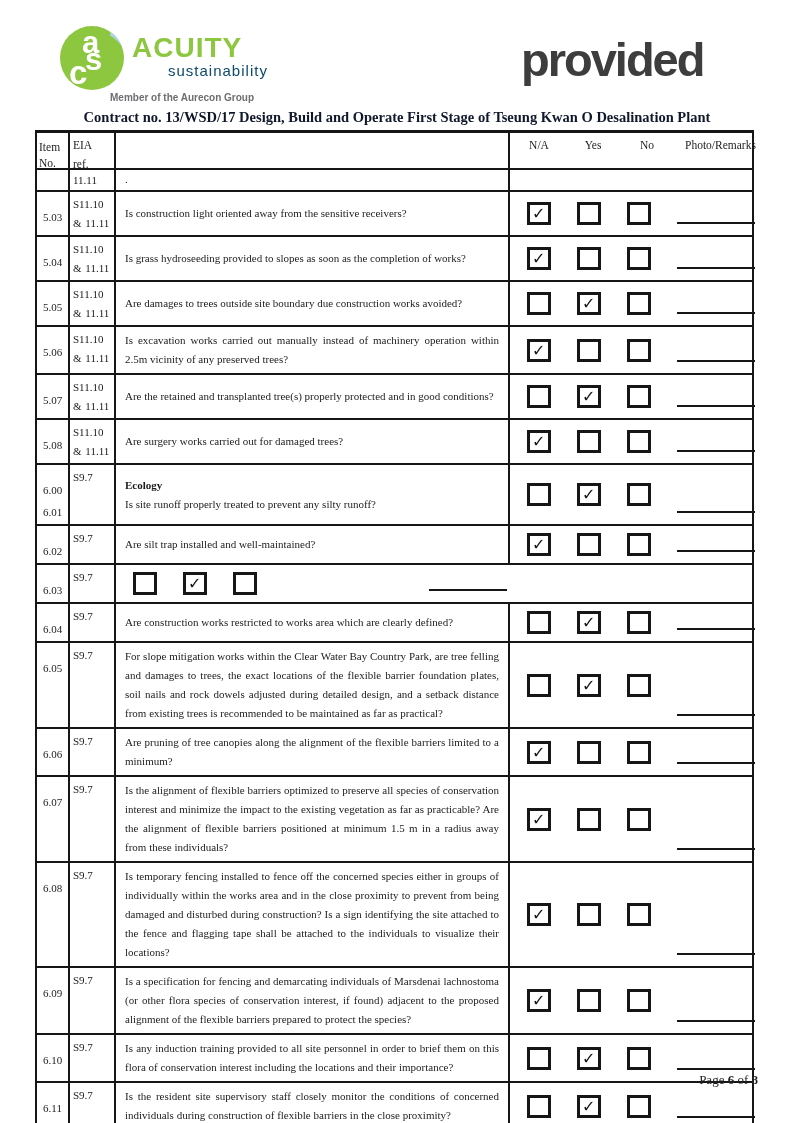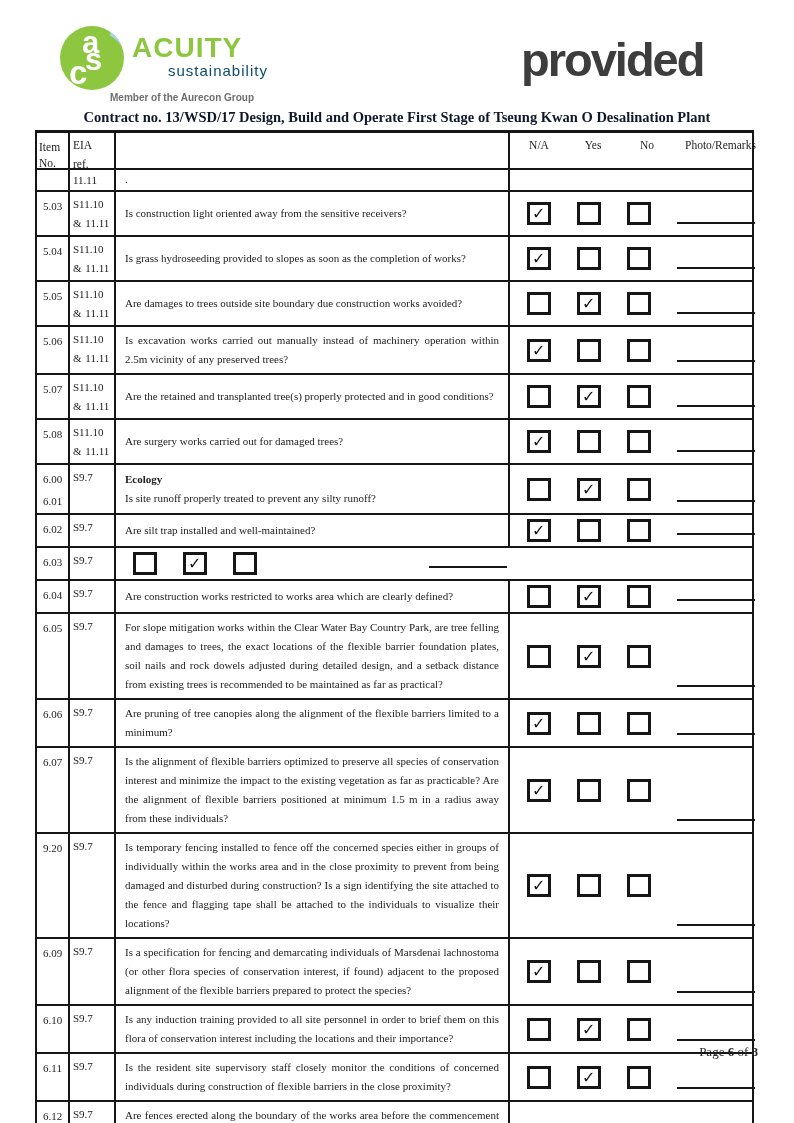--- a/index.html
+++ b/index.html
@@ -32,21 +32,21 @@
   .doc-title { position:absolute; left:0; top:109px; width:100%; text-align:center;
     font-weight:bold; font-size:14.5px; color:#0f172a; }
 
   
   .checklist-table { position:absolute; left:35px; top:130px; width:719px;
     border:2px solid #161616; border-top-width:3px; background:#fff; }
   .t-row { display:grid; grid-template-columns:33px 46px 394px 1fr; border-bottom:2px solid #161616; }
   .t-row:last-child { border-bottom:none; }
   .cell { border-right:2px solid #161616; padding:2px 4px; font-size:11px; line-height:19px; }
   .cell:last-child { border-right:none; }
-  .item-cell { text-align:center; padding-top:5px; }
+  .item-cell { text-align:center; padding-top:16px; }
   .eia-cell  { padding-left:3px; padding-top:3px; word-spacing:1px; }
   .q-cell { display:flex; flex-direction:column; justify-content:center; padding:4px 9px;
     text-align:justify; }
   .section-heading { font-weight:bold; text-align:left; }
   .check-cell { display:flex; align-items:center; padding:4px 0 4px 17px; gap:26px; position:relative; }
   .checkbox { width:24px; height:23px; border:3px solid #161616; position:relative; flex:none;
     background:#fff; }
   .checkbox .tick { position:absolute; left:2px; top:-1px; font-size:16px; font-weight:bold;
     color:#111; font-family:"DejaVu Sans", sans-serif; }
   .remark-line { margin-left:auto; margin-right:3px; align-self:flex-end; margin-bottom:7px;
@@ -59,21 +59,21 @@
   .check-header { display:flex; padding-left:13px; gap:22px; align-items:flex-start; padding-top:3px;justify-content:center; }
   .check-header .chk-label { width:32px; text-align:center; flex:none; font-size:11.5px; }
   .photo-label { margin-left:auto; padding-right:13px; font-size:11.5px; }
   
   .t-cont { height:22px; }
   .t-cont .cell { padding-top:1px; }
 
   .item-line2 { display:block; margin-top:3px; }
 
   
-  .page-footer { position:absolute; right:36px; top:1044px; font-size:13px; color:#222; }
+  .page-footer { position:absolute; right:36px; top:1072px; font-size:13px; color:#222; }
   .page-footer b { font-weight:bold; }
 </style>
 </head>
 <body>
 
 <div class="page">
 
   <div class="acuity-logo">
     <div class="acuity-circle">
       <span class="monogram-letter mono-a">a</span>
@@ -364,21 +364,21 @@
               <span class="tick">✓</span>
             </span>
       <span class="checkbox"></span>
       <span class="checkbox"></span>
       <span class="remark-line"></span>
     </div>
   </div>
 
   <div class="t-row checklist-row">
     <div class="cell item-cell">
-      <span>9.20</span>
+      <span>6.08</span>
       
     </div>
     <div class="cell eia-cell">S9.7</div>
     <div class="cell q-cell">
 
       <div>Is temporary fencing installed to fence off the concerned species either in groups of individually within the works area and in the close proximity to prevent from being damaged and disturbed during construction? Is a sign identifying the site attached to the fence and flagging tape shall be attached to the individuals to visualize their locations?</div>
     </div>
     <div class="cell check-cell">
       <span class="checkbox">
               <span class="tick">✓</span>

